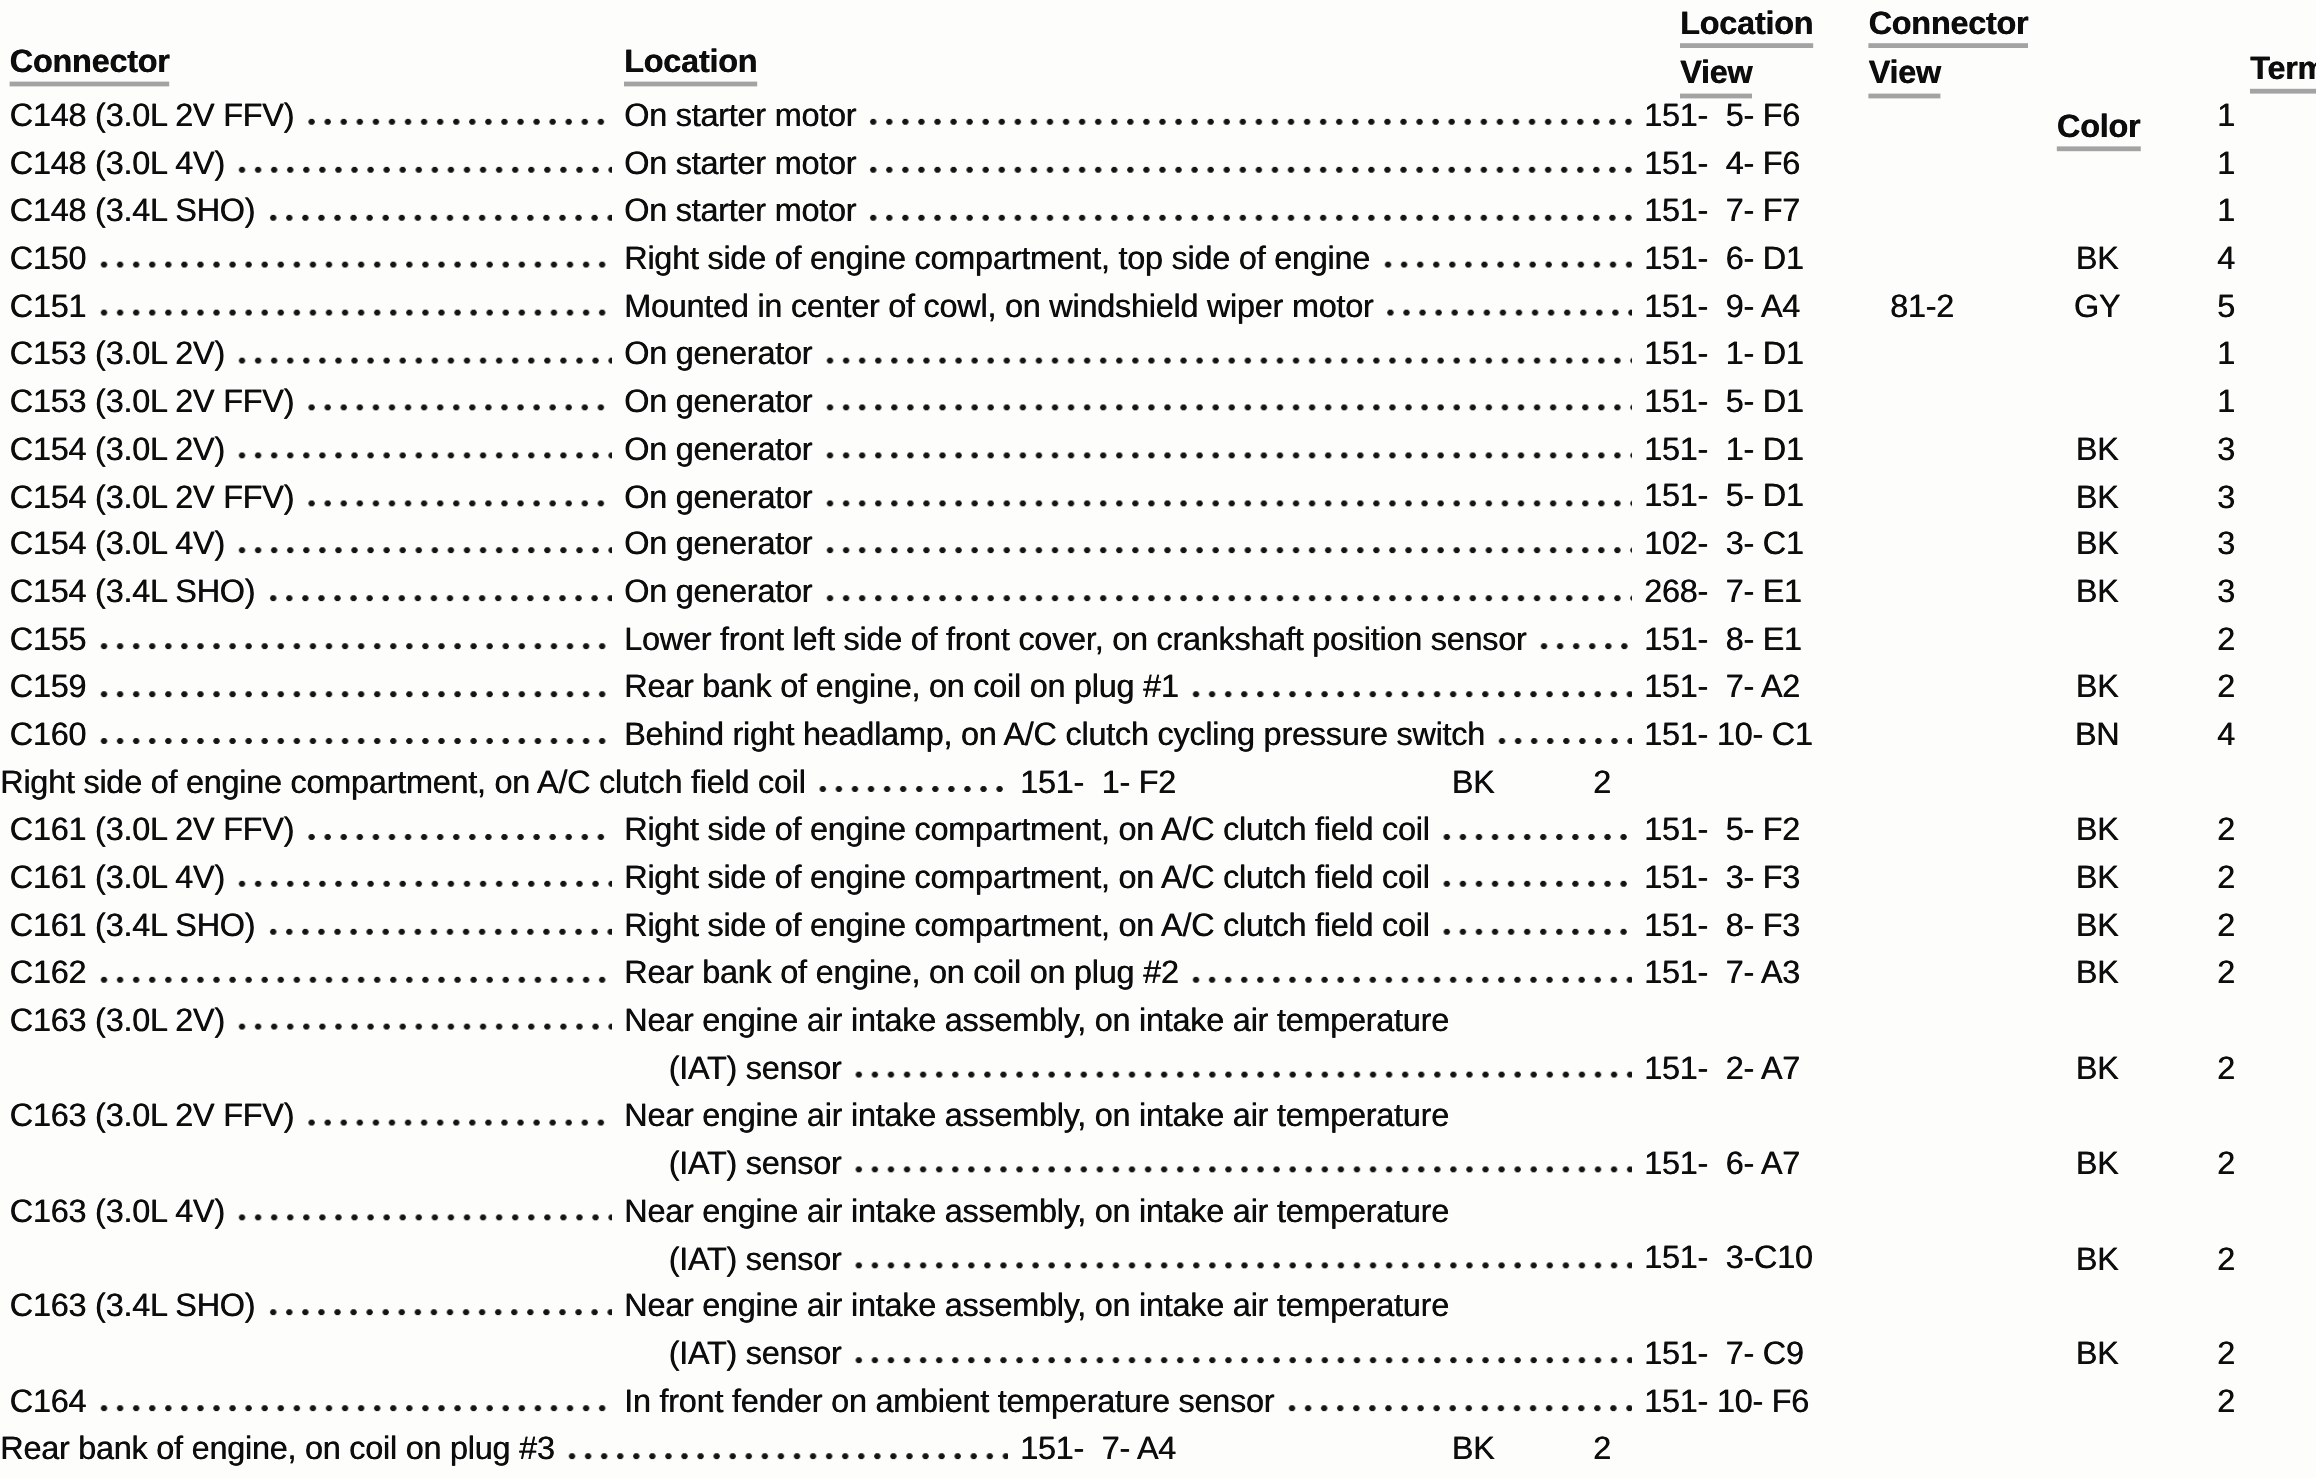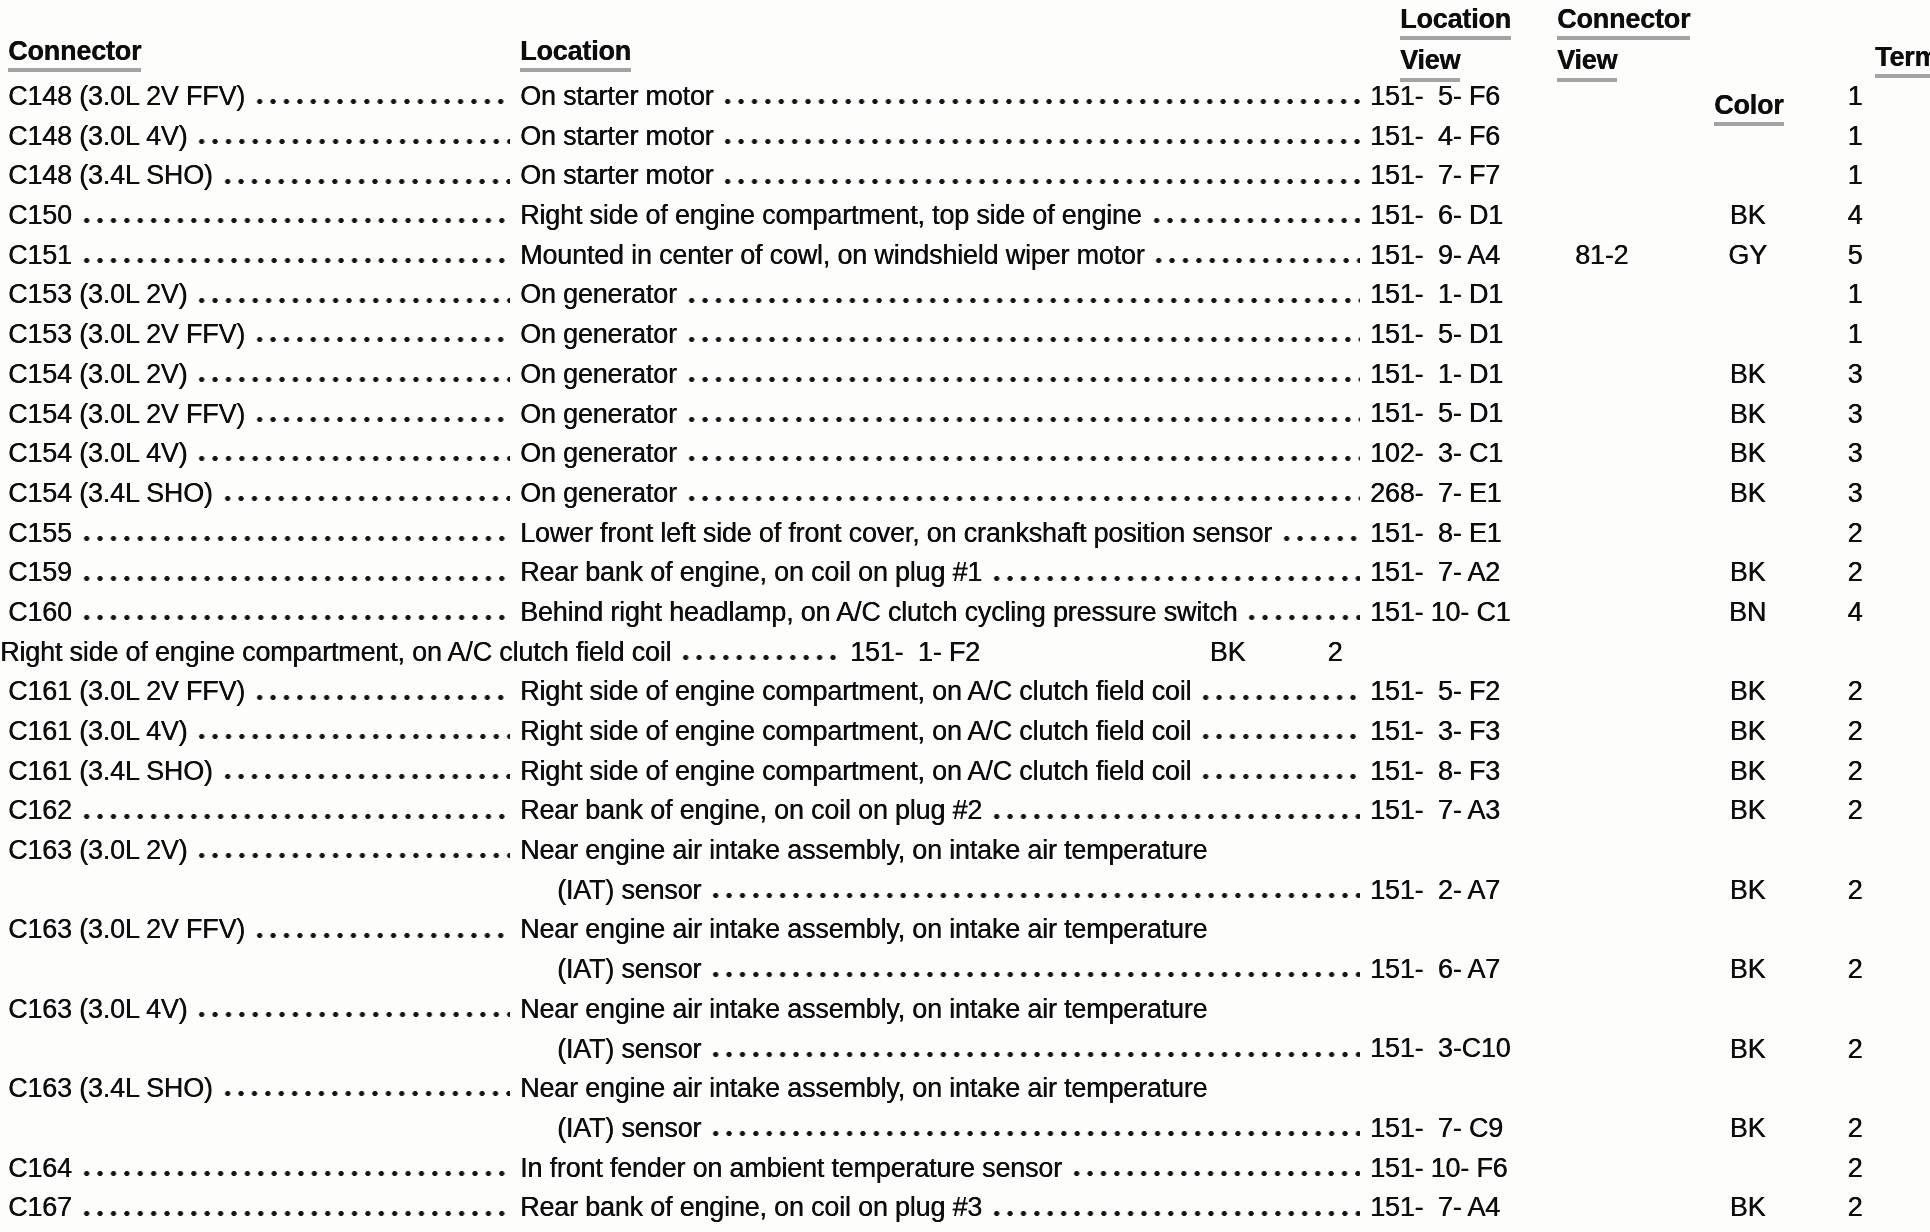--- a/index.html
+++ b/index.html
@@ -477,24 +477,20 @@
             <span class="leader"></span>
           </div>
           <div class="cell c-locview"><span class="val">151- 10- F6</span></div>
           <div class="cell c-connview"></div>
           <div class="cell c-color"></div>
           <div class="cell c-terminal"><span class="val">2</span></div>
         </div>
       </div>
       <div class="row">
         <div class="line">
-          <div class="cell c-conn">
-            <span class="val">C167</span>
-            <span class="leader"></span>
-          </div>
           <div class="cell c-loc">
             <span class="val">Rear bank of engine, on coil on plug #3</span>
             <span class="leader"></span>
           </div>
           <div class="cell c-locview"><span class="val">151-  7- A4</span></div>
           <div class="cell c-connview"></div>
           <div class="cell c-color"><span class="val">BK</span></div>
           <div class="cell c-terminal"><span class="val">2</span></div>
         </div>
       </div>

